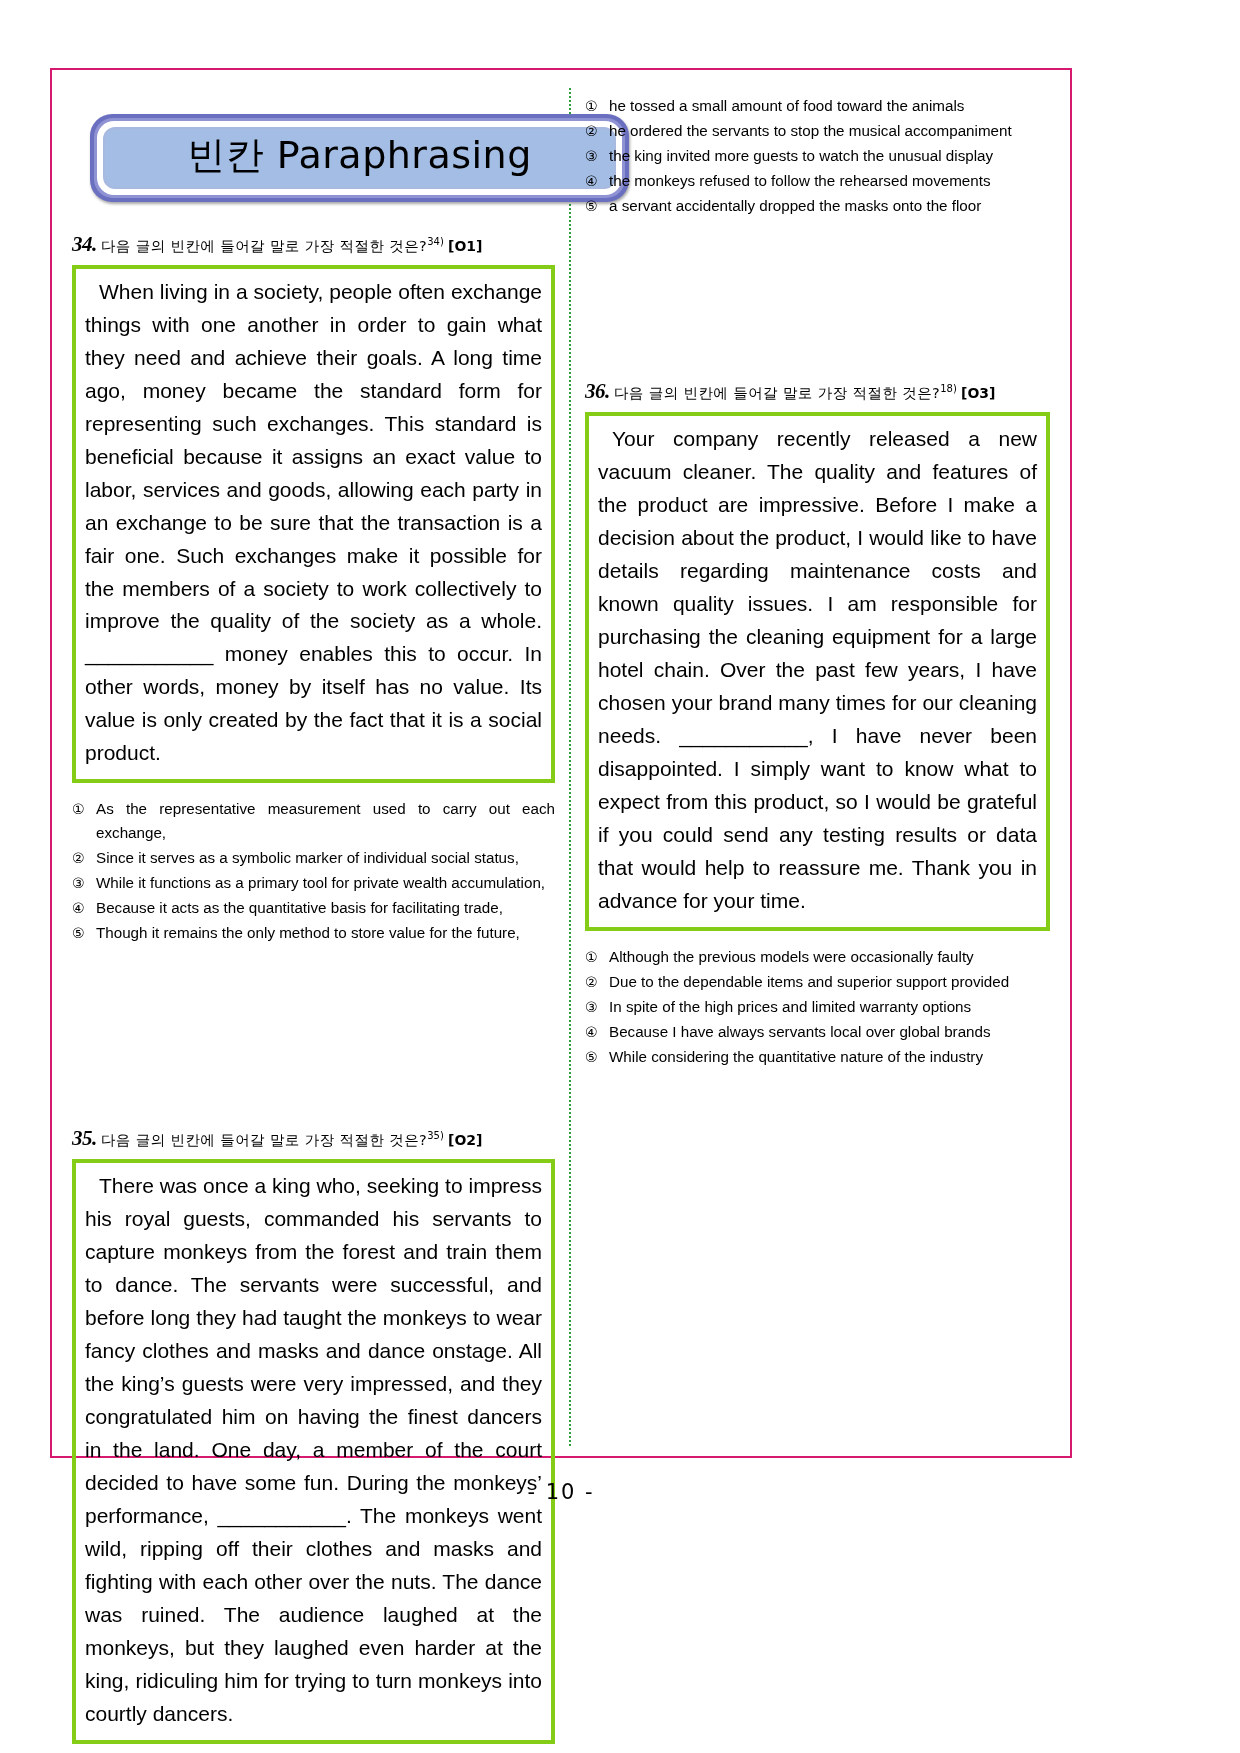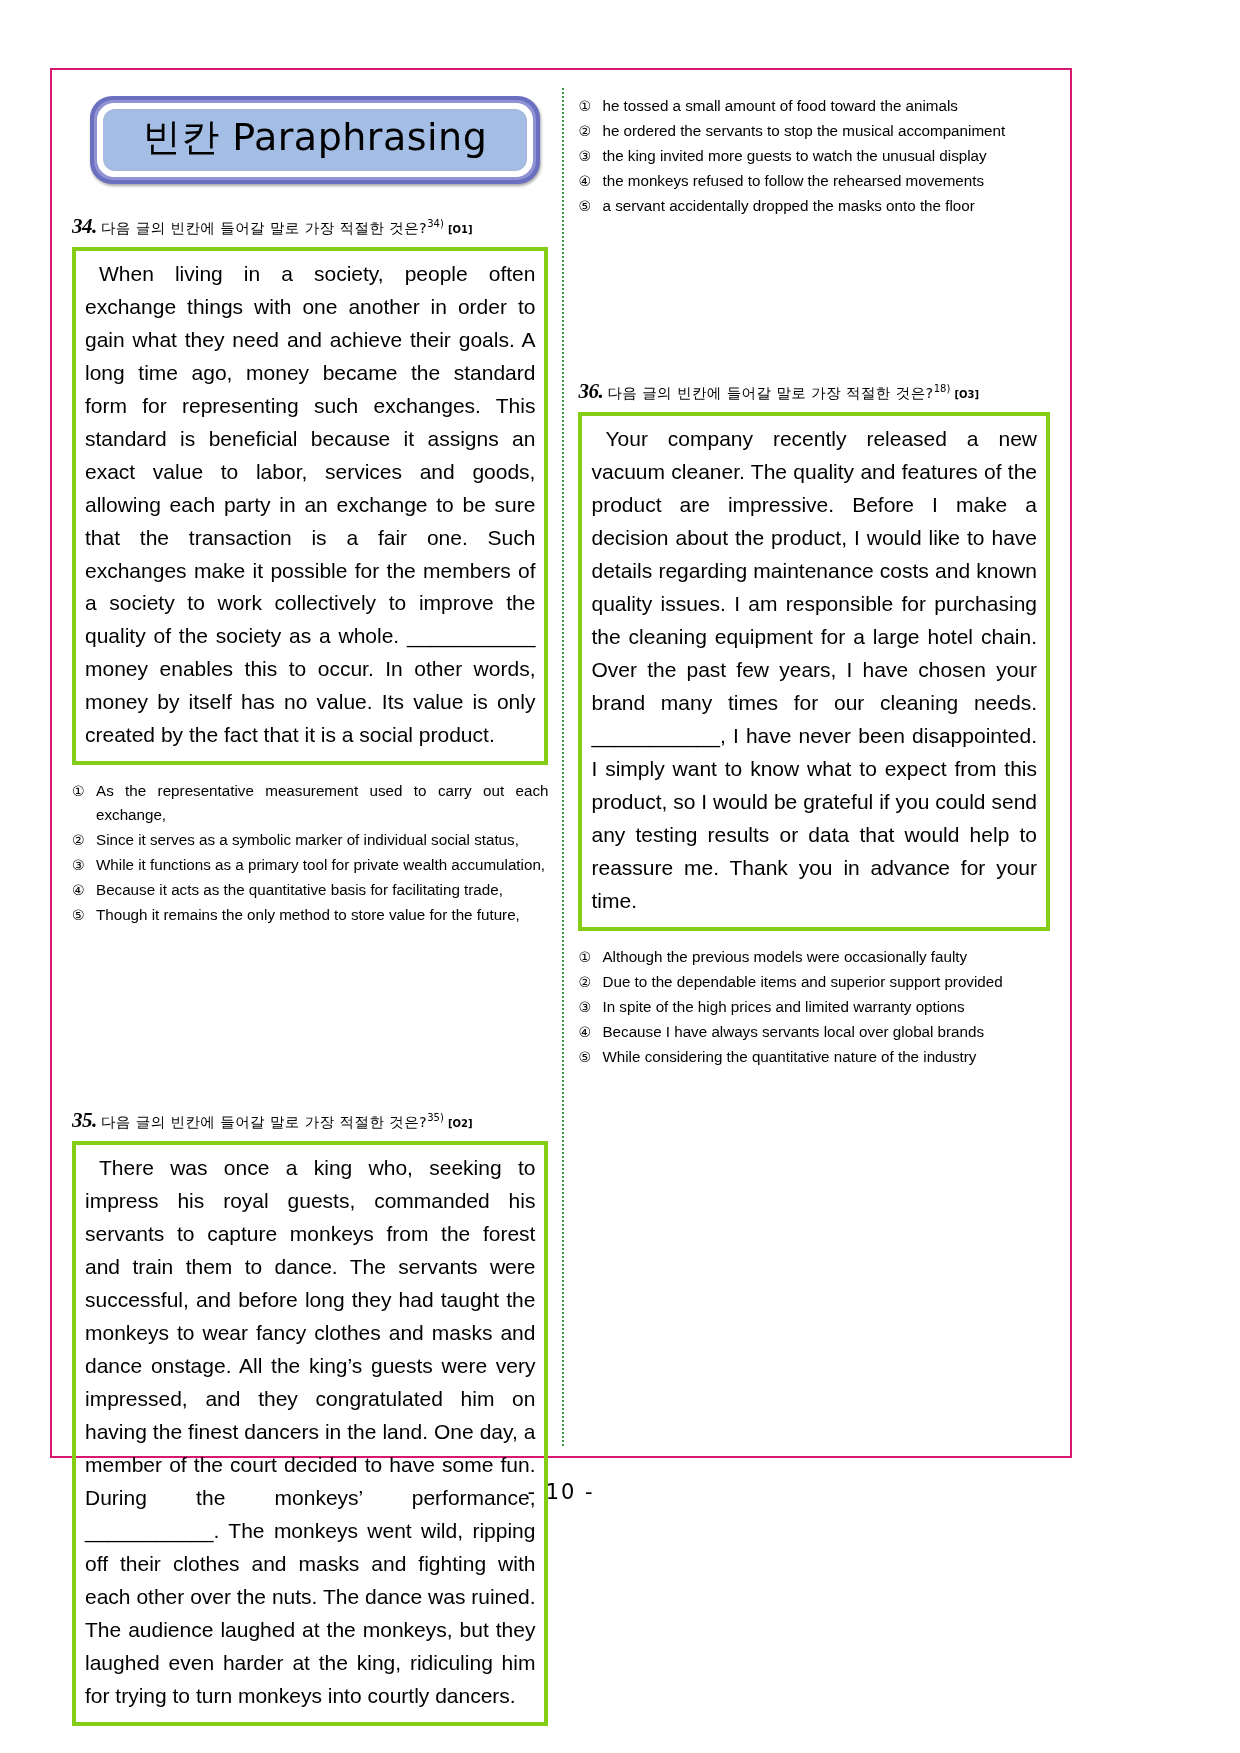--- a/index.html
+++ b/index.html
@@ -24,21 +24,21 @@
   }
   .cols { display:flex; width:100%; height:100%; }
   .col-left { width:497px; padding-right:14px; position:relative; }
   .divider {
     width:0; border-left:2px dotted #2e9e3e;
     margin:0 14px 0 0; align-self:stretch;
   }
   .col-right { width:478px; position:relative; }
 
   
-  .banner-wrap { margin:8px 0 0 18px; width:450px; }
+  .banner-wrap { margin:26px 0 0 18px; width:539px; }
   .banner-o1 {
     background:#6b6fc0;
     border-radius:22px;
     padding:4px;
     box-shadow:1px 2px 3px rgba(0,0,0,.35);
   }
   .banner-o2 { background:#8f93d4; border-radius:19px; padding:3px; }
   .banner-o3 { background:#ffffff; border-radius:17px; padding:4px; }
   .banner-o4 { background:#a8b9e0; border-radius:14px; padding:2px; border:2px solid #ffffff; }
   .banner-core {
@@ -66,21 +66,21 @@
     letter-spacing:-0.5px;
     margin-top:30px;
   }
   .qhead .ko {
     font-family:"DejaVu Sans", sans-serif;
     font-weight:normal;
     font-size:14.5px;
     letter-spacing:0.4px;
   }
   .qhead .sup { font-size:10px; vertical-align:super; font-family:"DejaVu Sans", sans-serif;text-align:center; }
-  .qhead .tag { font-size:10px; font-family:"DejaVu Sans", sans-serif; font-weight:bold; }
+  .qhead .tag { font-size:14px; font-family:"DejaVu Sans", sans-serif; font-weight:bold; }
 
   
   .passage {
     border:4px solid #84cc16;
     padding:7px 9px 9px 9px;
     font-size:21px;
     line-height:1.57;
     text-align:justify;
     text-justify:inter-word;
     hyphens:none;

